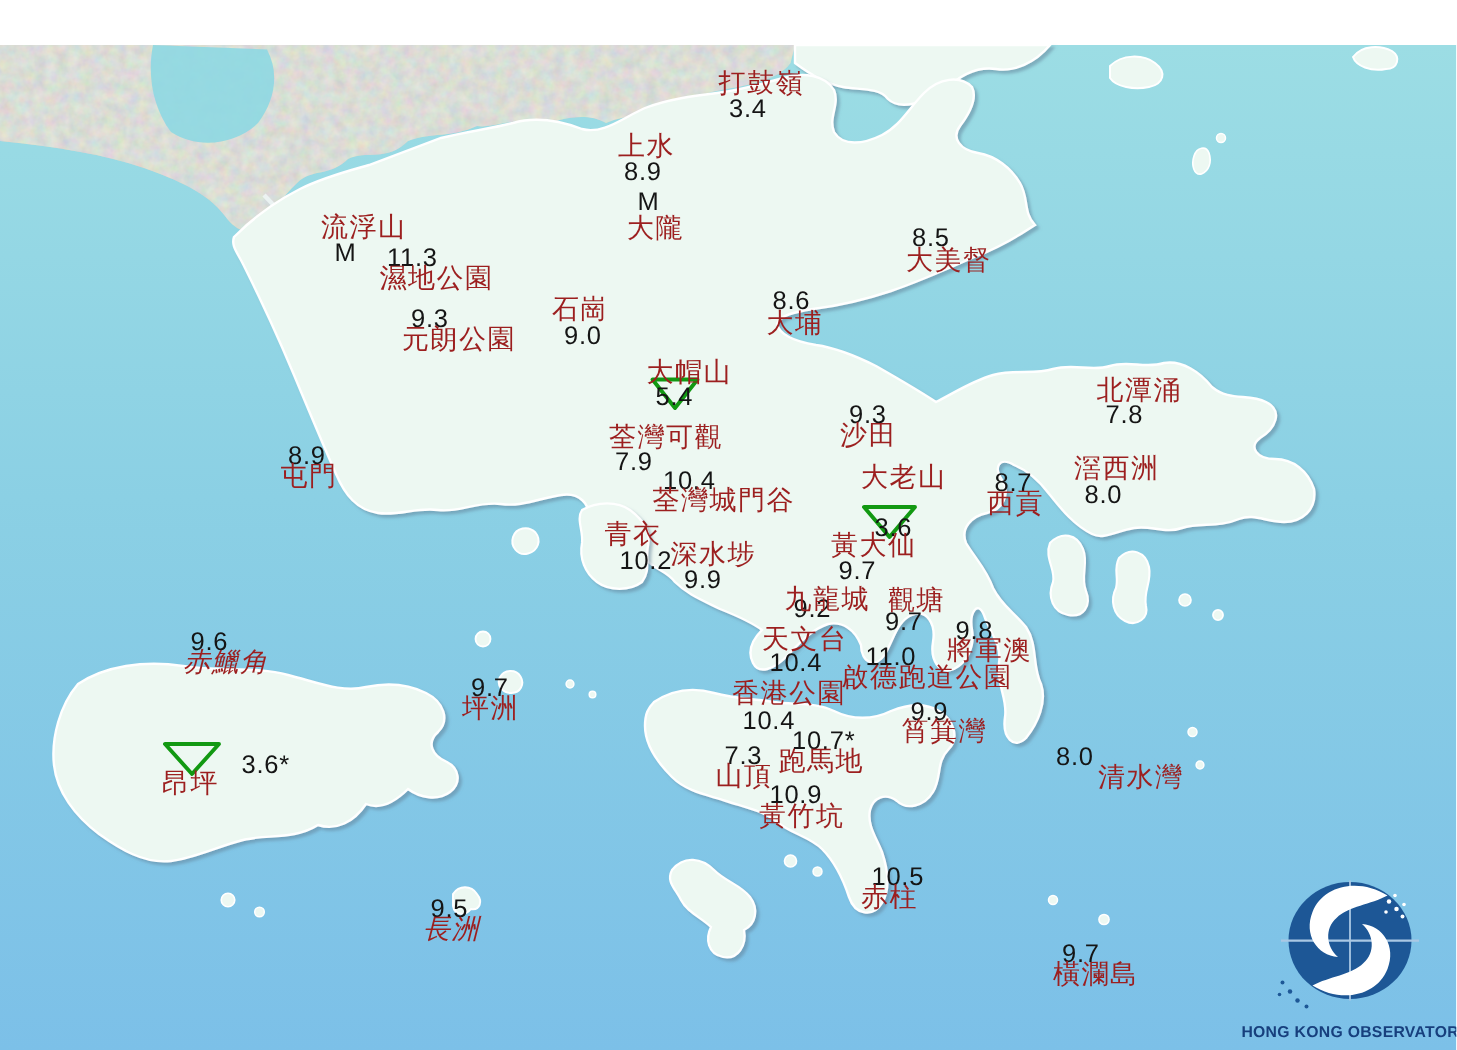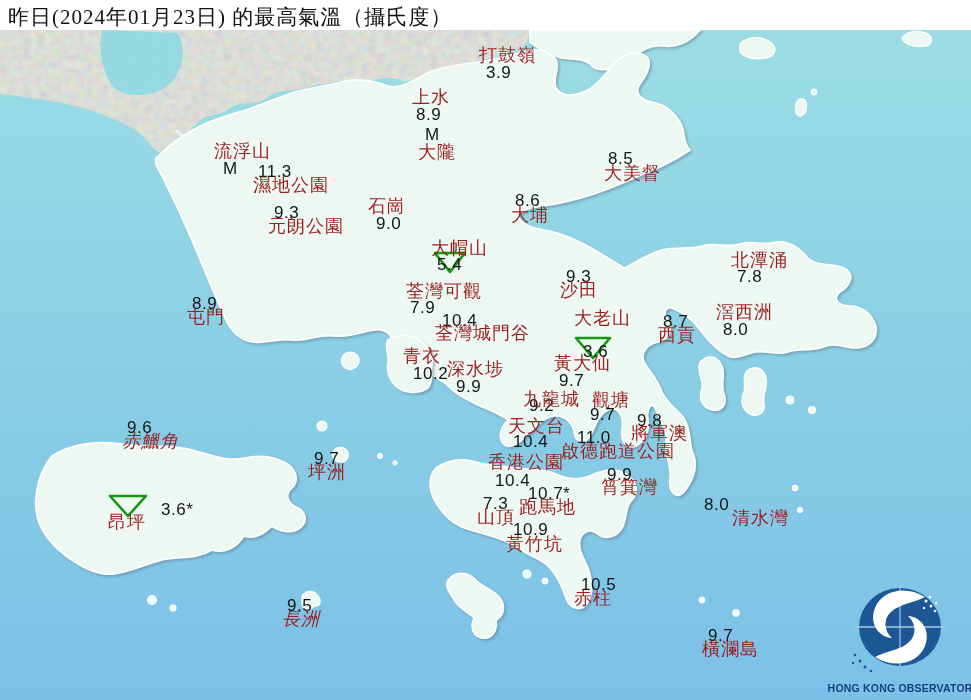--- a/index.html
+++ b/index.html
@@ -19,23 +19,20 @@
   .logo-cn{position:absolute;left:0;top:78px;width:135px;font-size:17px;font-weight:bold;color:#2e6fae;
            letter-spacing:5px;text-indent:5px;font-family:"Liberation Sans","DejaVu Sans",sans-serif;white-space:nowrap;}
   .logo-en{position:absolute;left:-10px;top:99px;width:155px;font-size:10.5px;font-weight:bold;color:#173f7d;
            letter-spacing:0.2px;font-family:"Liberation Sans","DejaVu Sans",sans-serif;white-space:nowrap;}
 </style>
 </head>
 <body>
 
 <div class="stage">
 
-  <div class="title-bar">
-    <div class="title-text">昨日(2024年01月23日) 的最高氣溫（攝氏度）</div>
-  </div>
 
   <svg class="map" width="971" height="700" viewBox="0 0 971 700">
     <defs>
       <linearGradient id="seaG" x1="0" y1="0" x2="0" y2="1">
         <stop offset="0" stop-color="#9cdde4"></stop>
         <stop offset="0.45" stop-color="#8bd0e4"></stop>
         <stop offset="1" stop-color="#7cc0e8"></stop>
       </linearGradient>
       <filter id="satellite" x="0%" y="0%" width="100%" height="100%">
         <feTurbulence type="fractalNoise" baseFrequency="0.13" numOctaves="3" seed="5"></feTurbulence>
@@ -140,21 +137,21 @@
     <circle cx="173" cy="608" r="3.2" fill="#edf8f2" stroke="#ffffff" stroke-width="1"></circle>
     <circle cx="702" cy="600" r="3" fill="#edf8f2" stroke="#ffffff" stroke-width="1"></circle>
     <circle cx="736" cy="613" r="3.4" fill="#edf8f2" stroke="#ffffff" stroke-width="1"></circle>
     <circle cx="795" cy="488" r="3" fill="#edf8f2" stroke="#ffffff" stroke-width="1"></circle>
     <circle cx="800" cy="510" r="2.6" fill="#edf8f2" stroke="#ffffff" stroke-width="1"></circle>
     <circle cx="380" cy="456" r="2.6" fill="#edf8f2" stroke="#ffffff" stroke-width="1"></circle>
     <circle cx="395" cy="463" r="2.2" fill="#edf8f2" stroke="#ffffff" stroke-width="1"></circle>
   </svg>
 
   <div class="stations-layer">
-      <div class="st-val" style="left: 486px; top: 64px;">3.9</div>
+      <div class="st-val" style="left: 486px; top: 64px;">3.4</div>
       <div class="st-name" style="left: 479px; top: 46px;">打鼓嶺</div>
       <div class="st-val" style="left: 416px; top: 106px;">8.9</div>
       <div class="st-name" style="left: 412px; top: 88px;">上水</div>
       <div class="st-val" style="left: 425px; top: 126px;">M</div>
       <div class="st-name" style="left: 418px; top: 143px;">大隴</div>
       <div class="st-val" style="left: 223px; top: 160px;">M</div>
       <div class="st-name" style="left: 214px; top: 142px;">流浮山</div>
       <div class="st-val" style="left: 258px; top: 163px;">11.3</div>
       <div class="st-name" style="left: 253px; top: 176px;">濕地公園</div>
       <div class="st-val" style="left: 608px; top: 150px;">8.5</div>

